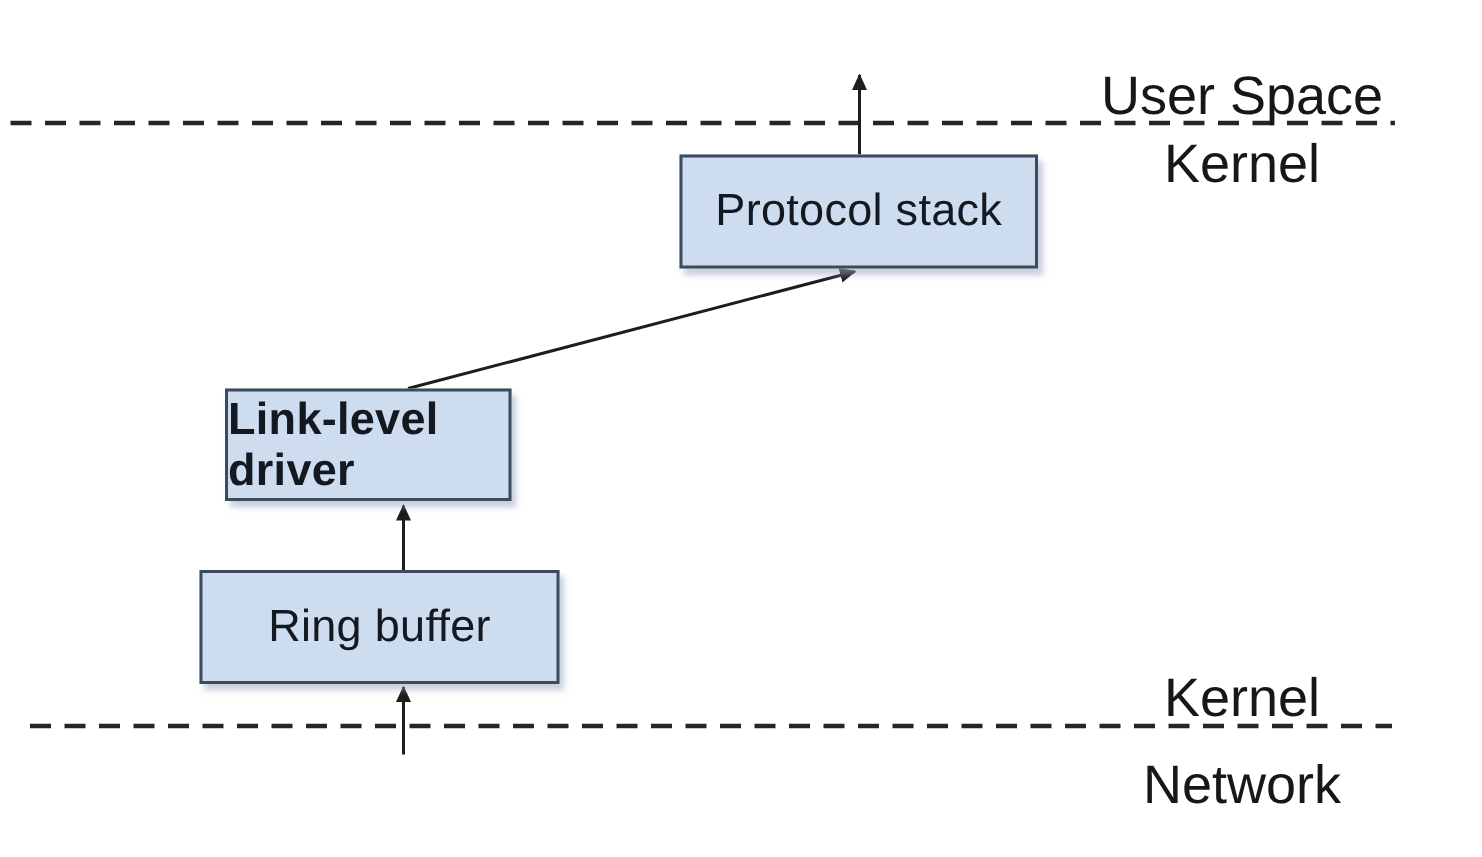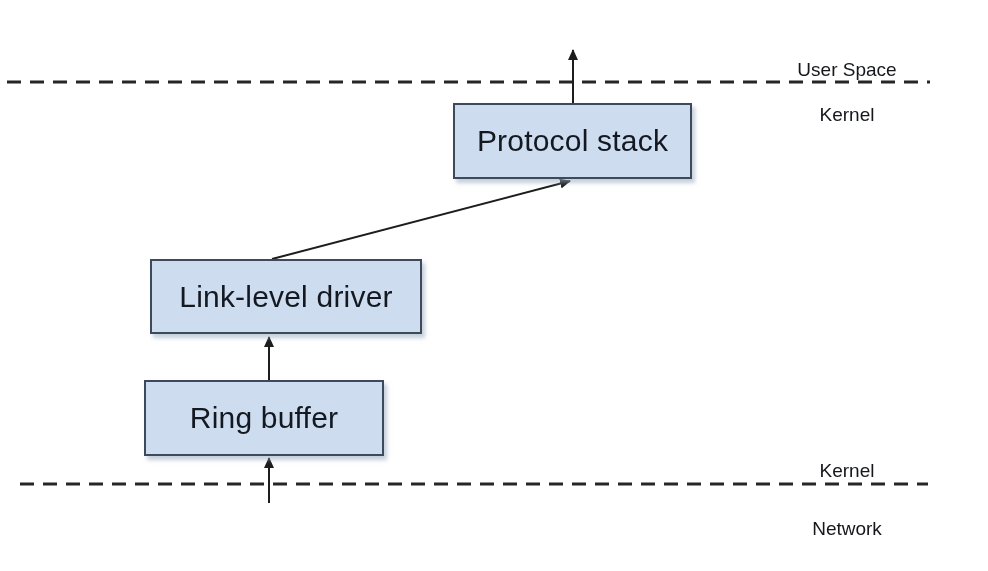--- a/index.html
+++ b/index.html
@@ -29,32 +29,31 @@
     border: 2px solid var(--node-border, #3c4a5c);
     box-shadow: 3px 4px 4px rgba(150, 168, 190, 0.55);
     display: flex;
     align-items: center;
     justify-content: center;
     font-size: 30px;
     color: var(--node-text, #141821);
     letter-spacing: 0.2px;
   }
   .node-protocol-stack { left: 453px; top: 103px; width: 239px; height: 76px; }
-  .node-link-level-driver { left: 150px; top: 259px; width: 272px; height: 75px; }
-  .node-ring-buffer { left: 144px; top: 380px; width: 240px; height: 76px; }
+  .node-link-level-driver { left: 150px; top: 259px; width: 191px; height: 75px; font-weight: bold; }
+  .node-ring-buffer { left: 133px; top: 380px; width: 240px; height: 76px; }
 
   .zone-label {
     position: absolute;
-    left: 747px;
+    left: 728px;
     width: 200px;
     text-align: center;
-    font-size: 19px;
+    font-size: 36px;
     color: var(--label-text, #15171b);
     white-space: nowrap;
-    margin-top: 16px;
   }
   .label-user-space { top: 43px; }
   .label-kernel-top { top: 88px; }
   .label-kernel-bottom { top: 444px; }
   .label-network { top: 502px; }
 </style>
 </head>
 <body>
 
 <div class="canvas">

